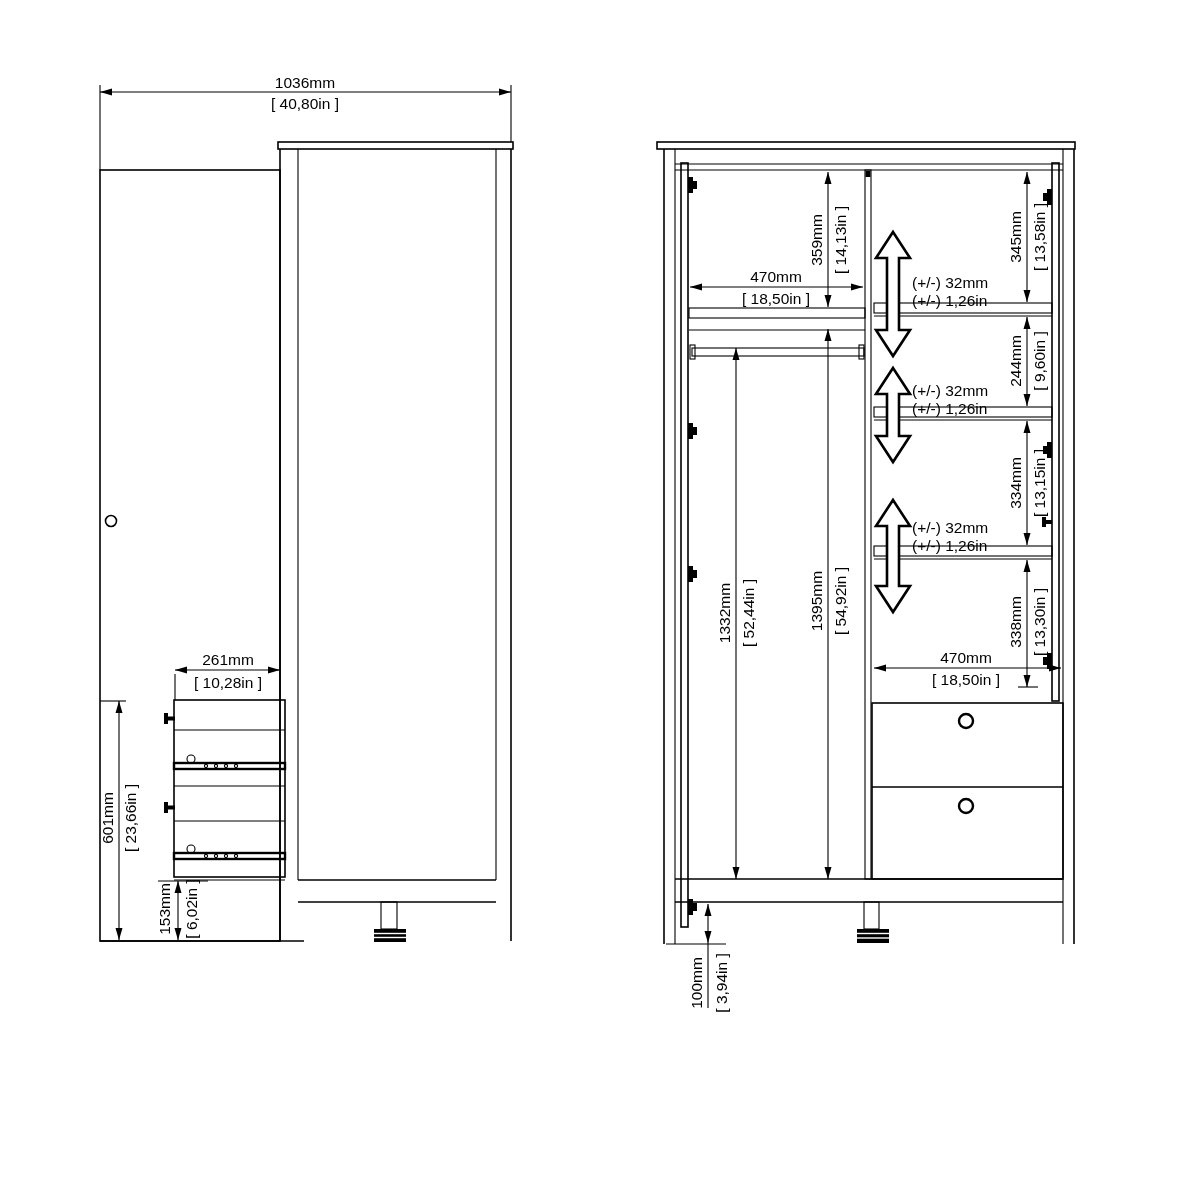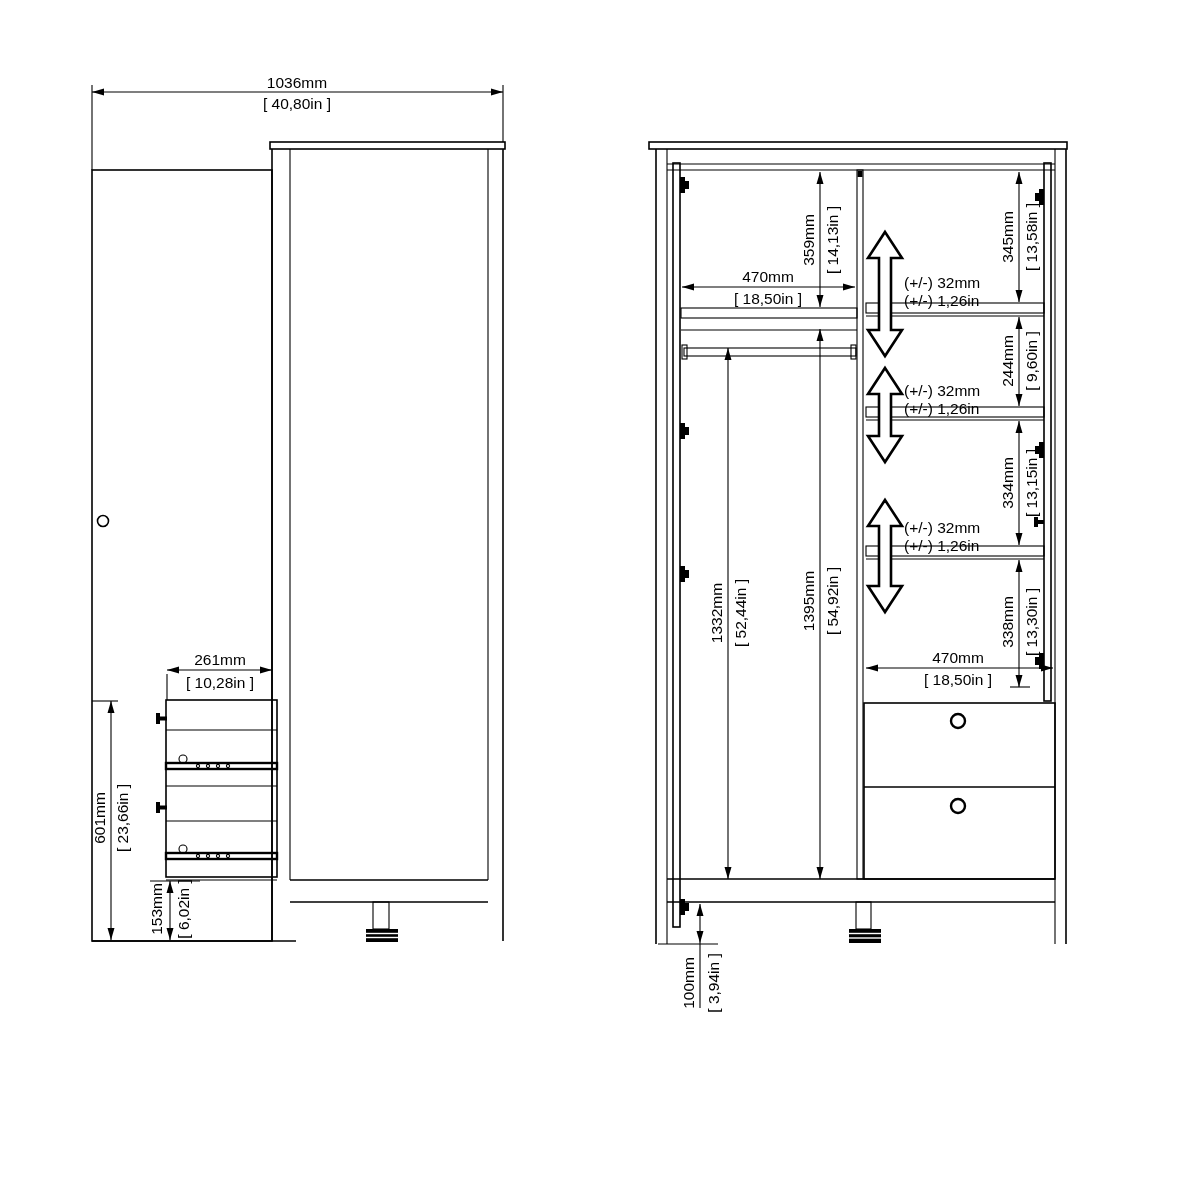--- a/index.html
+++ b/index.html
@@ -1,16 +1,16 @@
 <!DOCTYPE html>
 <html><head>
 <meta charset="utf-8">
 <style>
   html,body{margin:0;padding:0;background:#ffffff;}
-  .canvas{width:948px;height:1200px;background:#ffffff;position:relative;font-family:"Liberation Sans",sans-serif;}
+  .canvas{width:948px;height:1200px;background:#ffffff;position:relative;font-family:"Liberation Sans",sans-serif;padding-left:8px;}
   svg line, svg path, svg rect, svg circle { stroke:#000000; fill:none; stroke-width:1.6; }
   svg .thin { stroke-width:1.1; }
   svg .thick { stroke-width:2.4; }
   svg .solid { fill:#000000; stroke:none; }
   svg .warr { fill:#ffffff; stroke:#000000; stroke-width:2.6; }
   svg text { font-family:"Liberation Sans",sans-serif; font-size:15.5px; fill:#000000; stroke:none; }
   svg text.mid { text-anchor:middle; }
   svg text.rot { text-anchor:middle; dominant-baseline:central; }
 </style>
 </head>

